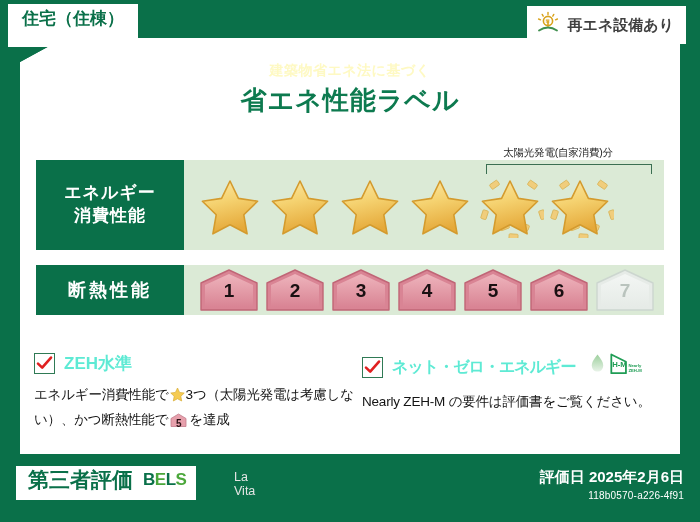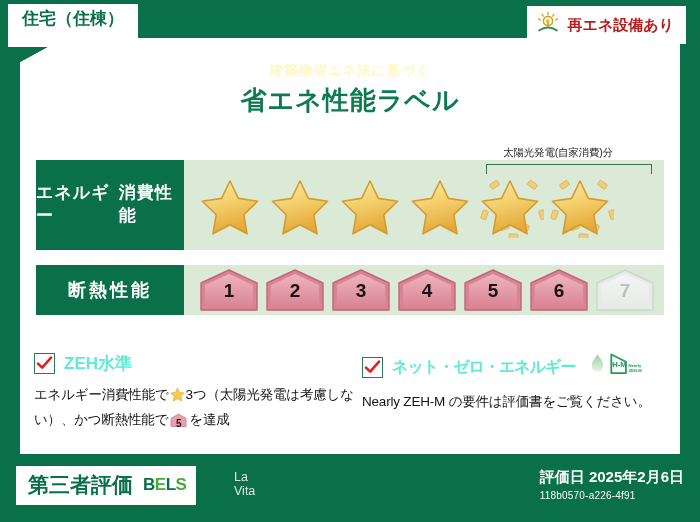--- a/index.html
+++ b/index.html
@@ -40,21 +40,21 @@
     line-height: 1.1;
   }
   
   .renew-badge {
     position: absolute; right: 14px; top: 6px;
     background: #ffffff;
     padding: 5px 12px 5px 8px;
     display: flex; align-items: center; gap: 7px;
   }
   .renew-badge .txt {
-    font-size: 15px; font-weight: bold; color: #b91c1c;
+    font-size: 15px; font-weight: bold; color: #404040;
   }
 
   
   .heading {
     position: absolute; left: 20px; top: 62px; width: 660px;
     text-align: center;
   }
   .heading .sub {
     font-size: 14px; font-weight: bold; color: #fef9c3;
     letter-spacing: 0.5px; margin-bottom: 3px;
@@ -71,21 +71,21 @@
     align-items: stretch;
     background: #dbead6;
   }
   .row-energy { left: 36px; top: 160px; width: 628px; height: 90px; }
   .row-insul  { left: 36px; top: 265px; width: 628px; height: 50px; }
 
   .row-label {
     width: 148px;
     background: #0a7049;
     color: #ffffff;
-    display: flex; 
+    display: flex; flex-direction: column;
     align-items: center; justify-content: center;
     font-weight: bold;
     font-size: 17px;
     line-height: 1.35;
     letter-spacing: 1px;
     flex: 0 0 148px;
   }
   .row-insul .row-label { font-size: 18px; letter-spacing: 3px; }
   .row-body {
     flex: 1; position: relative;
@@ -156,39 +156,39 @@
   }
   .zehm-logo { display: inline-block; vertical-align: middle; margin-left: 6px; }
 
   
   .bottom {
     position: absolute; left: 0; bottom: 0; width: 700px; height: 68px;
   }
   .bels-box {
     position: absolute; left: 16px; top: 12px;
     background: #ffffff;
-    padding: 5px 10px 6px 12px;
+    padding: 0 10px 6px 12px;
     display: flex; align-items: center; gap: 10px;
   }
   .bels-box .third {
     font-size: 21px; font-weight: bold; color: #0a7049; letter-spacing: 0px;
   }
   .bels-box .bels {
     font-size: 17px; font-weight: bold; letter-spacing: -0.5px;
   }
   .bels .b1 { color: #0a7049; }
   .bels .b2 { color: #4ba73b; }
   .bels .b3 { color: #0a7049; }
   .bels .b4 { color: #4ba73b; }
   .la-vita {
     position: absolute; left: 234px; top: 16px;
     color: #e5e5e5; font-size: 12.5px; line-height: 1.15;
   }
   .eval {
-    position: absolute; right: 16px; top: 14px; text-align: left; color: #fff;
+    position: absolute; right: 16px; top: 14px; text-align: right; color: #fff;
   }
   .eval .d { font-size: 15px; font-weight: bold; letter-spacing: 0px; }
   .eval .id { font-size: 10px; margin-top: 3px; letter-spacing: 0.2px; }
 </style>
 </head>
 <body>
 
 <div id="label-root">
 
   <div class="white-body"></div>

